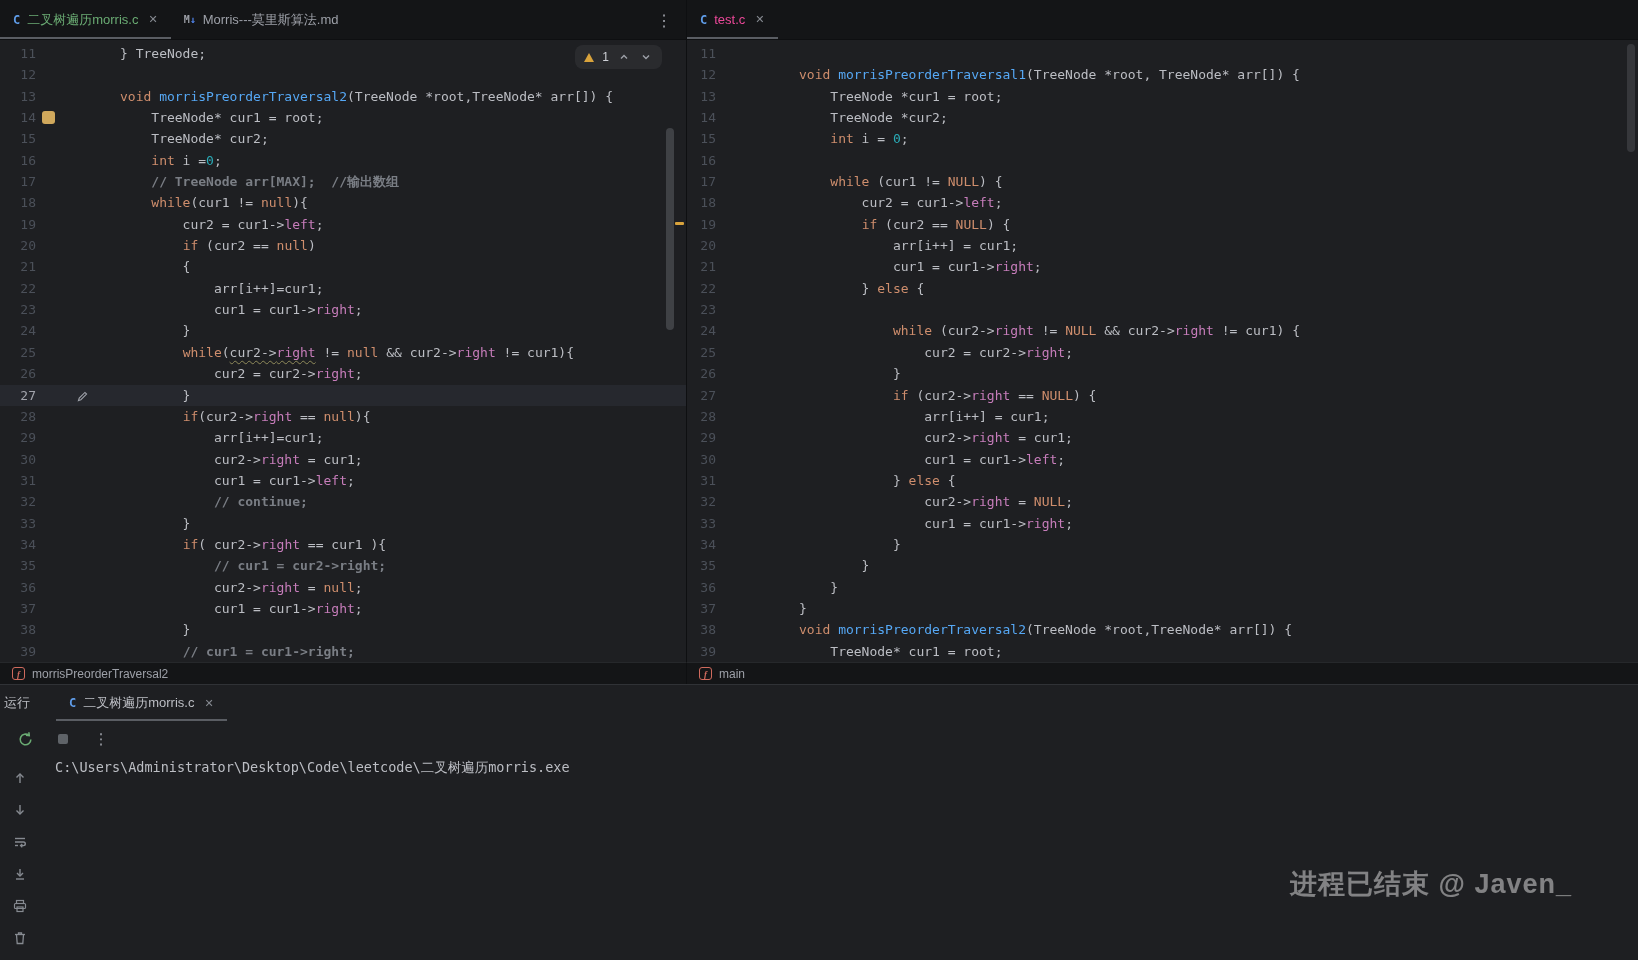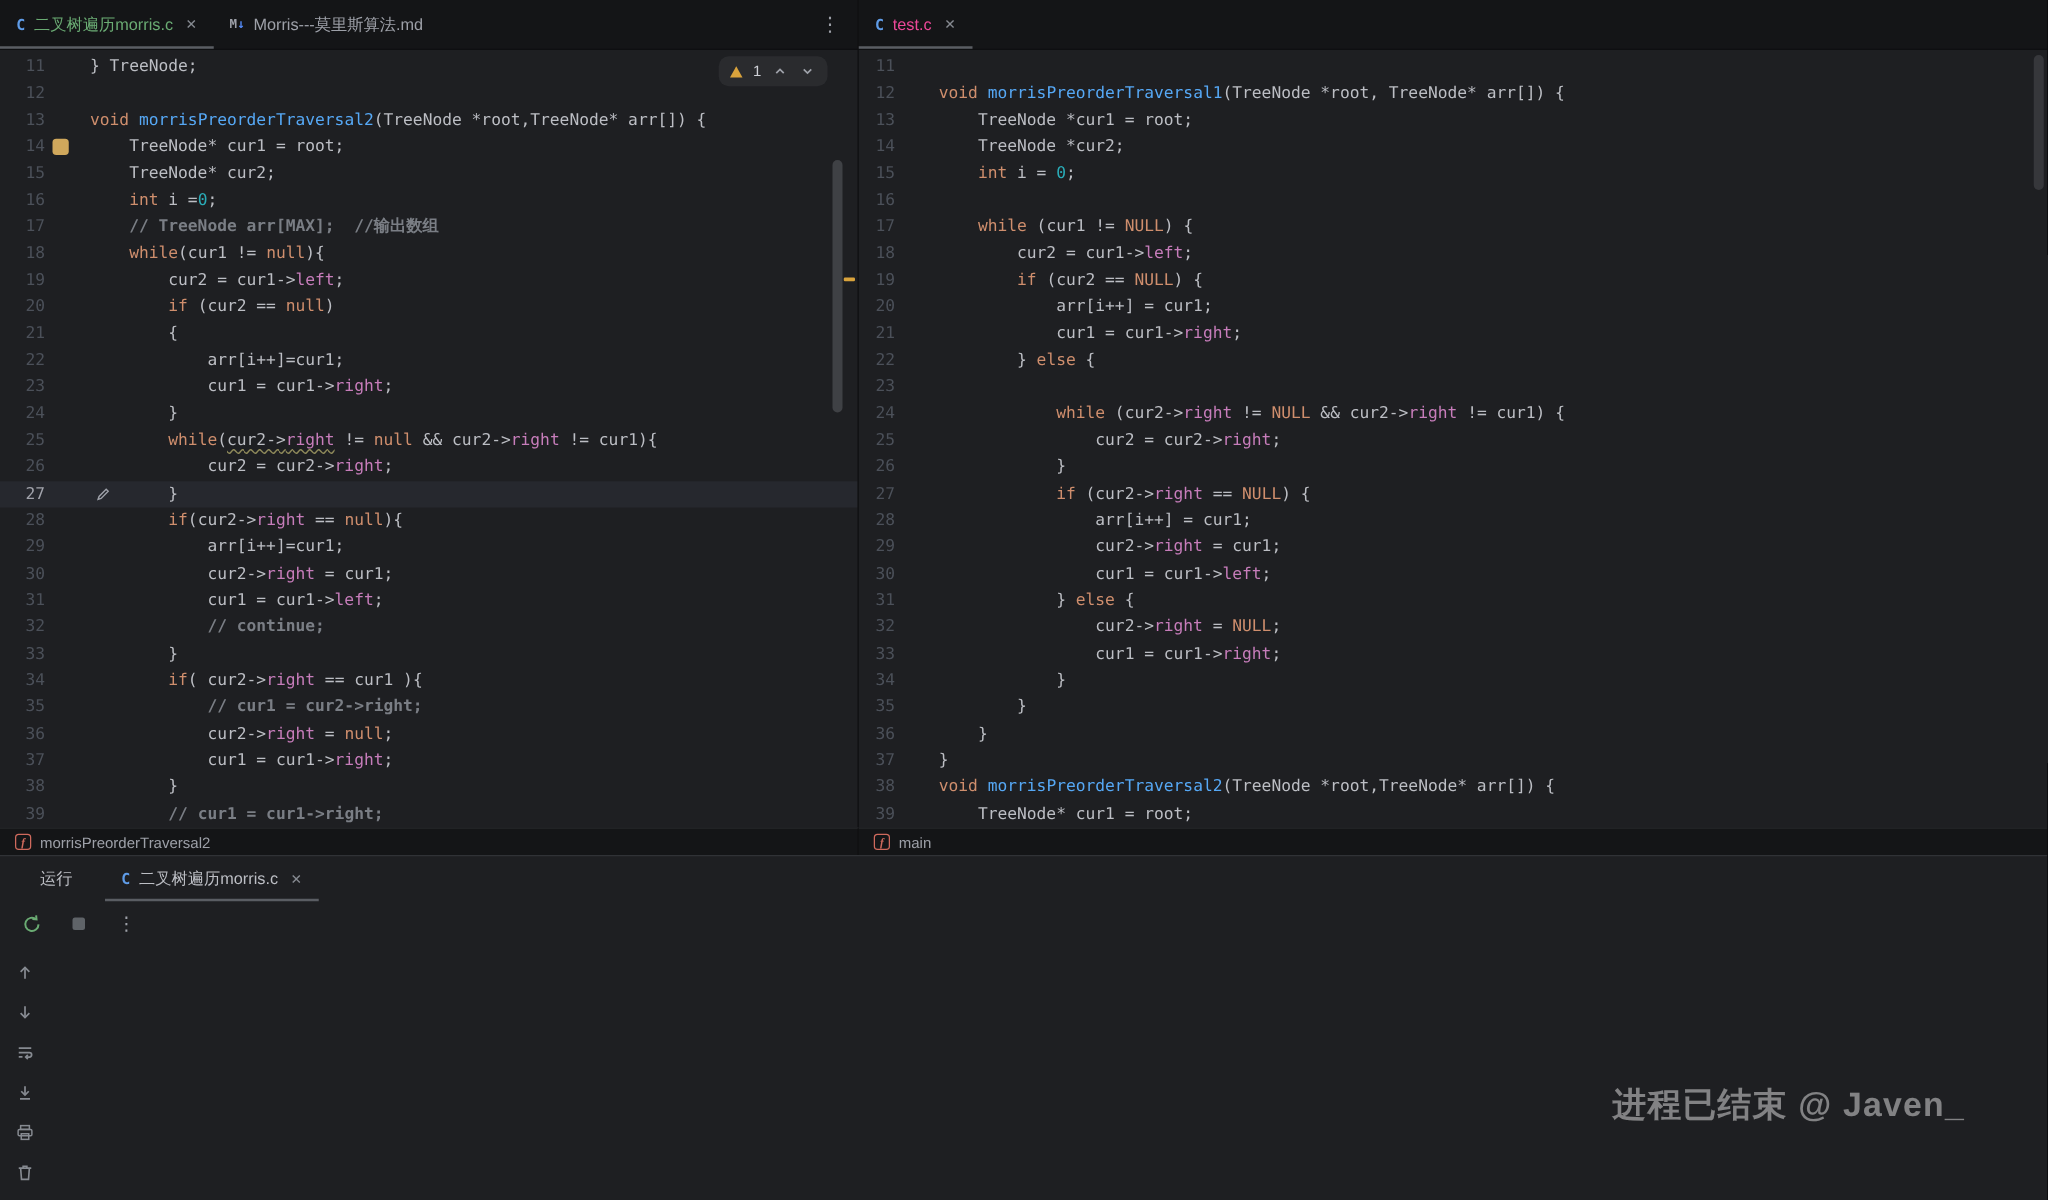--- a/index.html
+++ b/index.html
@@ -20,21 +20,21 @@
   .file-icon.markdown-file-icon .dn{color:#548af7;}
   .kebab{position:absolute;right:14px;top:0;height:40px;display:flex;align-items:center;
          color:#9da0a8;font-size:16px;cursor:pointer;}
 
   
   .editor{position:absolute;top:40px;height:622px;overflow:hidden;background:var(--c-background,#1e1f22);}
   #editor-left{left:0;width:687px;border-right:1px solid #0e0f11;box-sizing:border-box;}
   #editor-right{left:688px;right:0;}
   .code-area{padding-top:3px;}
   .code-row{position:relative;display:flex;height:21.35px;line-height:21.35px;white-space:pre;
-            font-family:"DejaVu Sans Mono",monospace;font-size:13px;}
+            font-family:"DejaVu Sans Mono",monospace;font-size:13px;gap:48px;}
   .code-row.current{background:#26282e;}
   .ln{flex:none;text-align:right;color:#4b5059;user-select:none;}
   .code-row.current .ln{color:#a1a3ab;}
   #editor-left .ln{width:36px;}
   #editor-left .code{padding-left:36px;}
   #editor-right .ln{width:28px;}
   #editor-right .code{padding-left:35px;text-align:center;}
   .code{white-space:pre;}
   .t-p{color:var(--c-text,#bcbec4);}
   .t-k{color:var(--c-keyword,#cf8e6d);}
@@ -66,21 +66,21 @@
          font-size:12px;color:#9da0a8;}
   #crumb-left{left:0;width:687px;border-right:1px solid #0e0f11;}
   #crumb-right{left:687px;right:0;}
   .fn-icon{width:13px;height:13px;border:1px solid #cf6a5d;border-radius:3px;box-sizing:border-box;
            display:flex;align-items:center;justify-content:center;color:#cf6a5d;
            font:italic bold 9px "Liberation Serif",serif;}
 
   
   .run-panel{position:absolute;top:684px;left:0;right:0;height:276px;background:var(--c-background,#1e1f22);
              border-top:1px solid #303236;box-sizing:border-box;}
-  .run-header{height:36px;display:flex;align-items:stretch;padding-left:32px;}
+  .run-header{height:36px;display:flex;align-items:stretch;padding-left:4px;}
   .run-title{font-size:13px;color:#bcbec4;display:flex;align-items:center;margin-right:26px;}
   .run-toolbar{height:36px;display:flex;align-items:center;gap:16px;padding-left:14px;}
   .icon-btn{display:flex;align-items:center;justify-content:center;width:22px;height:22px;cursor:pointer;}
   .run-gutter{position:absolute;left:0;top:82px;width:40px;display:flex;flex-direction:column;
               align-items:center;gap:10px;}
   .console{position:absolute;left:55px;top:73px;font-family:"DejaVu Sans Mono",monospace;
            font-size:13.5px;line-height:19px;color:#bcbec4;}
   .console-line{height:19px;white-space:pre;}
 
   
@@ -270,18 +270,19 @@
       </span>
       <span class="icon-btn">
         <svg width="16" height="16" viewBox="0 0 16 16" fill="none" stroke="#868a91" stroke-width="1.3">
             <path d="M3 4.5h10"></path>
             <path d="M6.5 4.5V3h3v1.5"></path>
             <path d="M4.5 4.5l.7 9h5.6l.7-9"></path>
           </svg>
       </span>
     </div>
     <div class="console" id="console">
+        <div class="console-line">C:\Users\Administrator\Desktop\Code\leetcode\二叉树遍历morris.exe</div>
         <div class="console-line">&nbsp;</div>
       </div>
   </div>
 
   <div class="watermark">进程已结束 @ Javen_</div>
 </div>
 
 </body></html>

